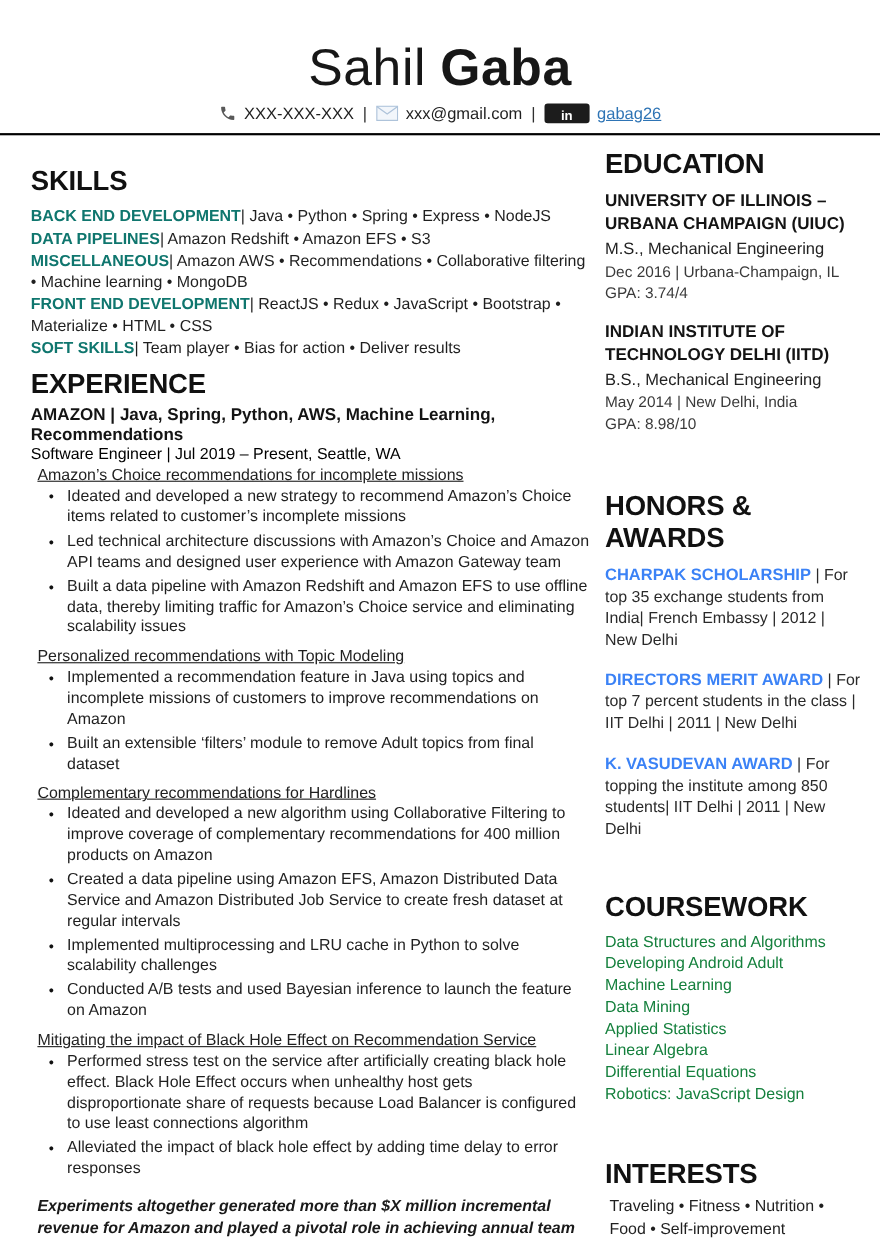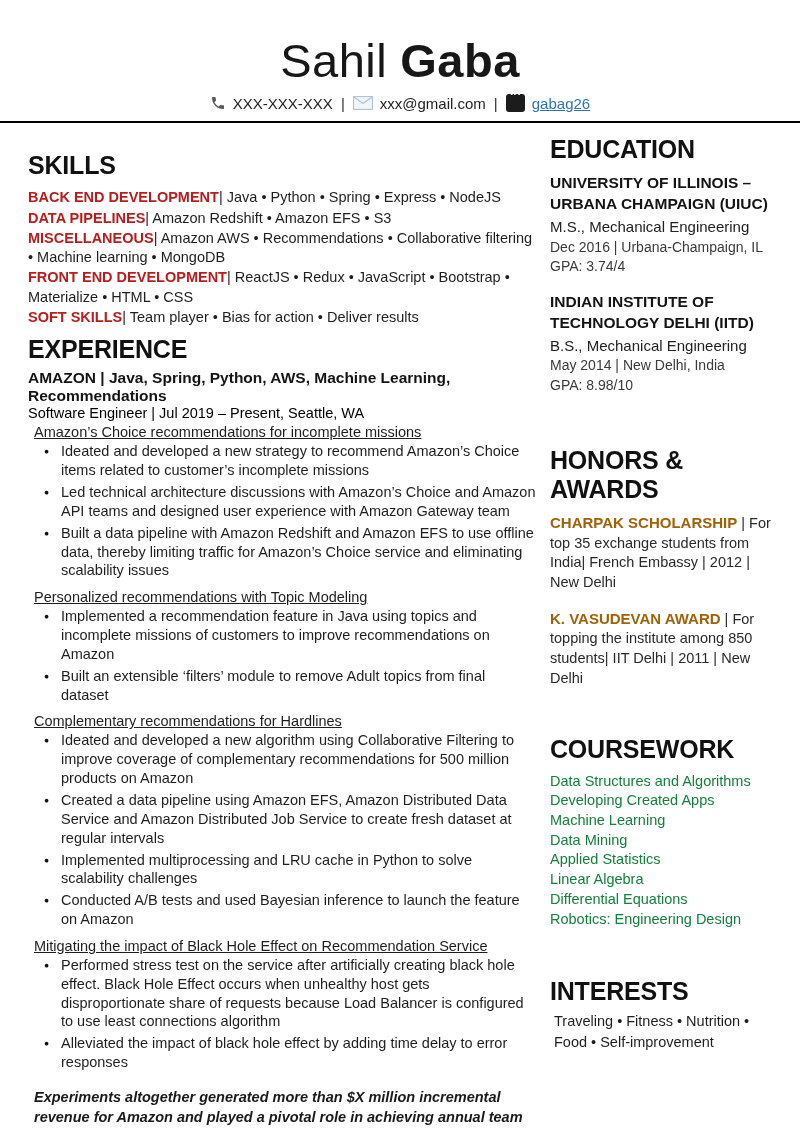--- a/index.html
+++ b/index.html
@@ -18,44 +18,44 @@
   .name .last  { font-weight: 800; margin-left: 13px; letter-spacing: 0.5px; }
   .contact {
     margin-top: 9px;
     font-size: 15px; color: #1f1f1f;
     display: flex; justify-content: center; align-items: center; gap: 7px;
   }
   .contact .sep { color: #2f2f2f; padding: 0 1px; }
   .phone-glyph svg { display: block; }
   .mail-glyph svg { display: block; }
   .li-badge {
-    width: 19px; height: 18px; background: #1c1c1c; border-radius: 3px;
+    width: 41px; height: 18px; background: #1c1c1c; border-radius: 3px;
     color: #ffffff; font-weight: 700; font-size: 12px;
     display: inline-flex; align-items: flex-end; justify-content: center;
-    line-height: 1.1; padding-bottom: 14px;
+    line-height: 1.1; padding-bottom: 0;
   }
   .link {
     color: #2e74b5; text-decoration: underline; cursor: pointer;
   }
   .divider { height: 2px; background: #000000; margin-top: 9px; }
 
   
   .columns { display: flex; padding: 0 18px 0 28px; }
   .col-left  { width: 508px; margin-right: 14px; }
   .col-right { width: 232px; }
 
   h2.section {
     font-size: 25px; font-weight: 700; color: #111111;
     margin: 0; letter-spacing: -0.2px;
   }
 
   
   .skills h2 { margin-top: 28px; margin-bottom: 8px; }
   .skill-line { font-size: 14.5px; line-height: 1.33; margin: 0 0 1px 0; color: #1f1f1f; }
-  .skill-line b { font-weight: 700; color: #b91c1c; margin-top: 20px; }
+  .skill-line b { font-weight: 700; color: #0f766e; margin-top: 20px; }
 
   .experience h2 { margin-top: 8px; margin-bottom: 5px; }
   .job-title { font-size: 15.5px; font-weight: 700; color: #141414; margin: 0; }
   .role-line { font-size: 14.5px; color: #000000; margin: 0 0 3px 0; }
 
   .project { margin-top: 9px; }
   .project-heading {
     font-size: 14.5px; color: #1f1f1f; text-decoration: underline;
     margin: 0 0 2px 6px;
   }
@@ -74,21 +74,21 @@
 
   
   .education h2 { margin-top: 12px; margin-bottom: 9px; }
   .school { margin-bottom: 17px; }
   .school-name { font-size: 15.5px; font-weight: 700; line-height: 1.35; color: #141414; margin: 0; }
   .school-degree { font-size: 15px; color: #222; margin: 2px 0 0 0; line-height: 1.3; }
   .school-meta { font-size: 14px; color: #3a3a3a; margin: 1px 0 0 0; line-height: 1.3; }
 
   .honors h2 { margin-top: 52px; margin-bottom: 9px; }
   .award { font-size: 14.5px; line-height: 1.36; color: #2a2a2a; margin: 0 0 16px 0; }
-  .award b { font-size: 15px; font-weight: 700; color: #a16207; }
+  .award b { font-size: 15px; font-weight: 700; color: #3b82f6; }
 
   .coursework h2 { margin-top: 46px; margin-bottom: 8px; }
   .course { font-size: 14.5px; line-height: 1.36; color: #15803d; }
 
   .interests h2 { margin-top: 48px; margin-bottom: 5px; }
   .interests-text { font-size: 14.5px; line-height: 1.42; color: #1f1f1f; margin: 0 0 0 4px; }
 </style>
 </head>
 <body>
 
@@ -152,21 +152,21 @@
           <p class="project-heading">Personalized recommendations with Topic Modeling</p>
           <ul class="bullets">
             <li>Implemented a recommendation feature in Java using topics and incomplete missions of customers to improve recommendations on Amazon</li>
             <li>Built an extensible ‘filters’ module to remove Adult topics from final dataset</li>
           </ul>
         </div>
 
         <div class="project">
           <p class="project-heading">Complementary recommendations for Hardlines</p>
           <ul class="bullets">
-            <li>Ideated and developed a new algorithm using Collaborative Filtering to improve coverage of complementary recommendations for 500 million products on Amazon</li>
+            <li>Ideated and developed a new algorithm using Collaborative Filtering to improve coverage of complementary recommendations for 400 million products on Amazon</li>
             <li>Created a data pipeline using Amazon EFS, Amazon Distributed Data Service and Amazon Distributed Job Service to create fresh dataset at regular intervals</li>
             <li>Implemented multiprocessing and LRU cache in Python to solve scalability challenges</li>
             <li>Conducted A/B tests and used Bayesian inference to launch the feature on Amazon</li>
           </ul>
         </div>
 
         <div class="project">
           <p class="project-heading">Mitigating the impact of Black Hole Effect on Recommendation Service</p>
           <ul class="bullets">
             <li>Performed stress test on the service after artificially creating black hole effect. Black Hole Effect occurs when unhealthy host gets disproportionate share of requests because Load Balancer is configured to use least connections algorithm</li>
@@ -193,33 +193,34 @@
           <p class="school-name">INDIAN INSTITUTE OF TECHNOLOGY DELHI (IITD)</p>
           <p class="school-degree">B.S., Mechanical Engineering</p>
           <p class="school-meta">May 2014 | New Delhi, India</p>
           <p class="school-meta">GPA: 8.98/10</p>
         </div>
       </div>
 
       <div class="honors">
         <h2 class="section">HONORS &amp; AWARDS</h2>
         <p class="award"><b>CHARPAK SCHOLARSHIP</b><span> | For top 35 exchange students from India| French Embassy | 2012 | New Delhi</span></p>
+        <p class="award"><b>DIRECTORS MERIT AWARD</b><span> | For top 7 percent students in the class | IIT Delhi | 2011 | New Delhi</span></p>
         <p class="award"><b>K. VASUDEVAN AWARD</b><span> | For topping the institute among 850 students| IIT Delhi | 2011 | New Delhi</span></p>
       </div>
 
       <div class="coursework">
         <h2 class="section">COURSEWORK</h2>
         <div class="course">Data Structures and Algorithms</div>
-        <div class="course">Developing Created Apps</div>
+        <div class="course">Developing Android Adult</div>
         <div class="course">Machine Learning</div>
         <div class="course">Data Mining</div>
         <div class="course">Applied Statistics</div>
         <div class="course">Linear Algebra</div>
         <div class="course">Differential Equations</div>
-        <div class="course">Robotics: Engineering Design</div>
+        <div class="course">Robotics: JavaScript Design</div>
       </div>
 
       <div class="interests">
         <h2 class="section">INTERESTS</h2>
         <p class="interests-text">Traveling • Fitness • Nutrition • Food • Self-improvement</p>
       </div>
 
     </div>
   </div>
 </div>

